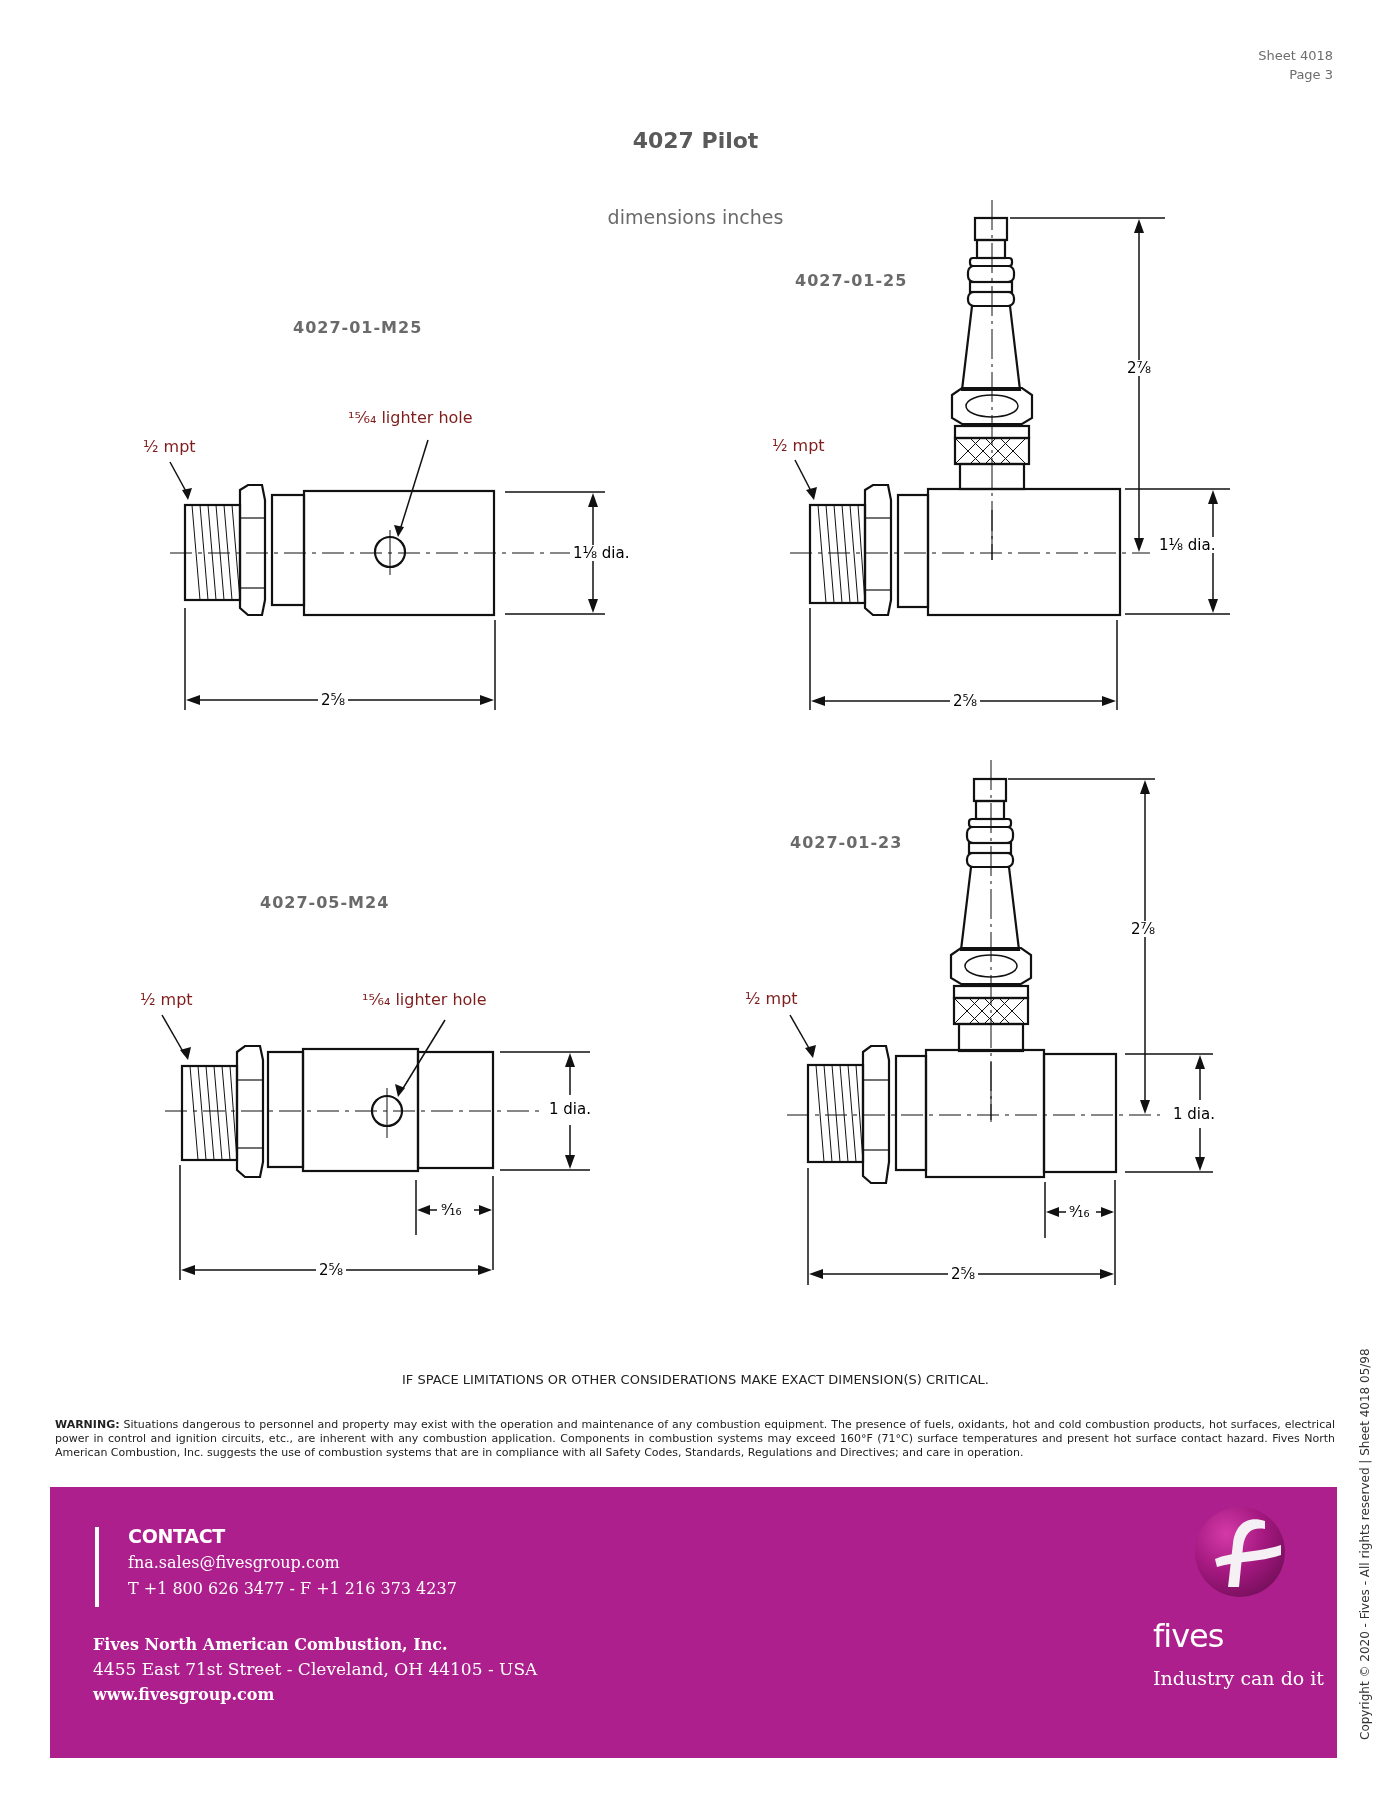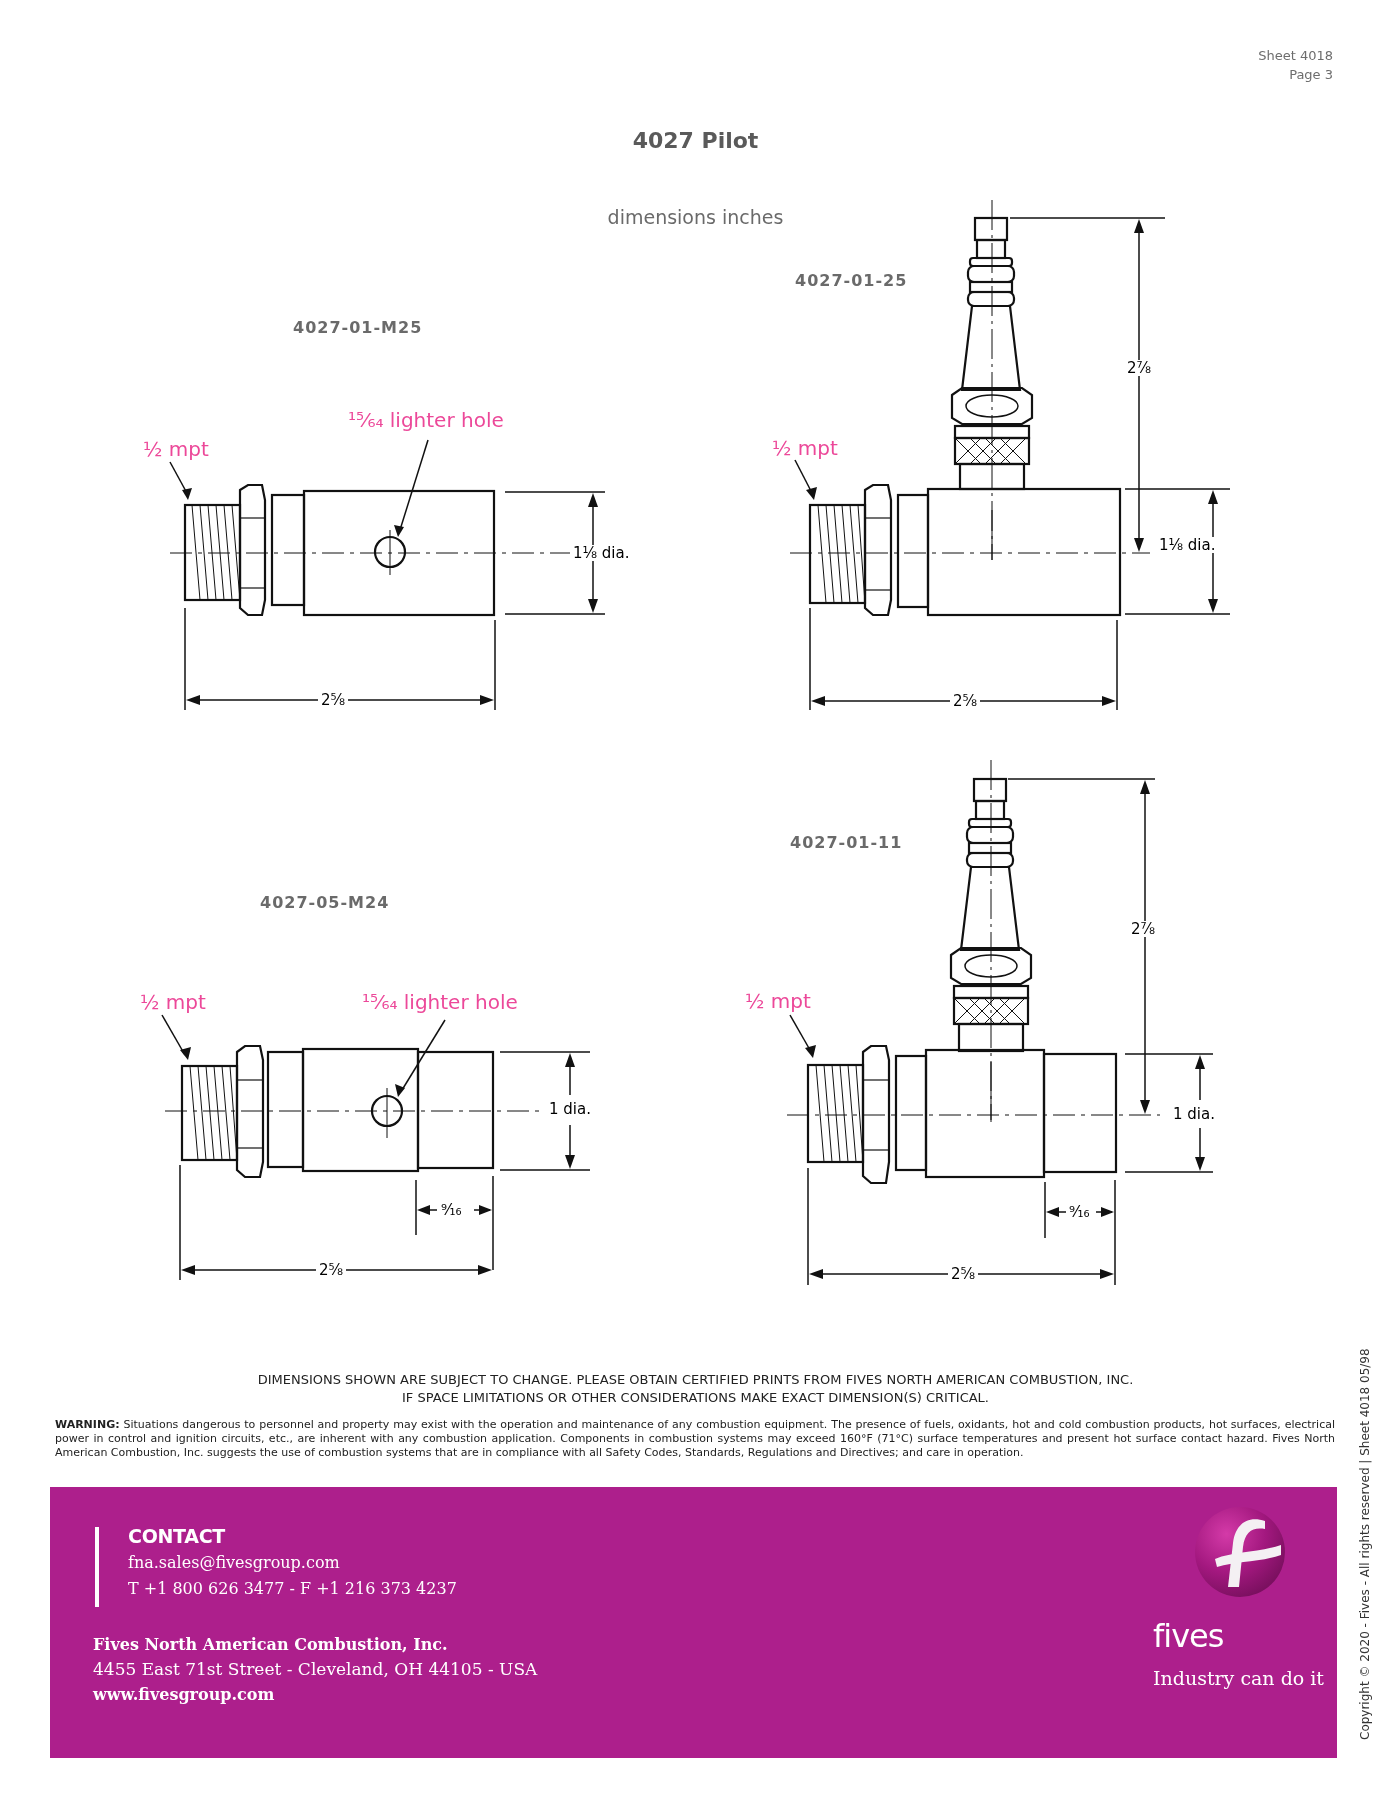--- a/index.html
+++ b/index.html
@@ -8,21 +8,21 @@
 
   .sheet-ref { position: absolute; right: 58px; top: 46px; text-align: right; font-size: 13px; line-height: 19px; color: #6d6d6d; }
   .title { position: absolute; left: 0; width: 1391px; top: 128px; text-align: center; font-size: 22px; font-weight: bold; color: #5a5a5a; }
   .subtitle { position: absolute; left: 0; width: 1391px; top: 170px; text-align: center; font-size: 19px; color: #6a6a6a; margin-top: 36px; }
 
   .model-label { position: absolute; font-size: 16px; font-weight: bold; color: #6a6a6a; letter-spacing: 1px; }
 
   .drawing { position: absolute; }
   .drawing svg { display: block; overflow: visible; }
   .dim-text { position: absolute; font-size: 15px; color: #000000; white-space: nowrap; background: #fff; padding: 0 3px; line-height: 16px; }
-  .callout { position: absolute; font-size: 20px; color: #ec4899; white-space: nowrap; }
+  .callout { position: absolute; font-size: 16px; color: #7f1d1d; white-space: nowrap; }
 
   .disclaimer { position: absolute; left: 0; width: 1391px; top: 1371px; text-align: center; font-size: 13px; line-height: 18px; color: #222; }
   .warning { position: absolute; left: 55px; width: 1280px; top: 1418px; font-size: 11px; line-height: 14px; color: #222; text-align: justify; }
   .warning b { font-weight: bold; }
 
   .footer { position: absolute; left: 50px; top: 1487px; width: 1287px; height: 271px; background: #ad1f8c; color: #fff; }
   .contact-bar { position: absolute; left: 45px; top: 40px; width: 4px; height: 80px; background: #fff; }
   .contact-head { position: absolute; left: 78px; top: 38px; font-size: 19px; font-weight: bold; letter-spacing: -0.3px; }
   .contact-line { position: absolute; left: 78px; font-family: "DejaVu Serif", serif; font-size: 16px; }
   .company { position: absolute; left: 43px; top: 148px; font-family: "DejaVu Serif", serif; font-size: 16px; font-weight: bold; }
@@ -220,21 +220,21 @@
       <line x1="186" y1="1270" x2="488" y2="1270" stroke-width="1.5"></line>
       <polygon points="181,1270 195,1265 195,1275" fill="#111" stroke="none"></polygon>
       <polygon points="492,1270 478,1265 478,1275" fill="#111" stroke="none"></polygon>
     </g>
   </svg>
 </div>
 <div class="dim-text" style="left:546px; top:1101px;">1 dia.</div>
 <div class="dim-text" style="left:438px; top:1202px;">⁹⁄₁₆</div>
 <div class="dim-text" style="left:316px; top:1262px;">2⅝</div>
 
-<div class="model-label" style="left:790px; top:833px;">4027-01-11</div>
+<div class="model-label" style="left:790px; top:833px;">4027-01-23</div>
 <div class="callout" style="left:745px; top:989px;">½ mpt</div>
 <div class="drawing" style="left:0; top:0;">
   <svg width="1391" height="1300">
     <g stroke="#111" fill="none" stroke-width="2.2">
       <line x1="790" y1="1015" x2="810" y2="1050" stroke-width="1.5"></line>
       <polygon points="813,1058 805,1048 816,1045" fill="#111" stroke="none"></polygon>
 
       <rect x="974" y="779" width="32" height="22"></rect>
       <rect x="976" y="801" width="28" height="18"></rect>
       <rect x="969" y="819" width="42" height="8" rx="3"></rect>
@@ -302,21 +302,20 @@
       <polygon points="1114,1274 1100,1269 1100,1279" fill="#111" stroke="none"></polygon>
     </g>
   </svg>
 </div>
 <div class="dim-text" style="left:1128px; top:921px;">2⅞</div>
 <div class="dim-text" style="left:1170px; top:1106px;">1 dia.</div>
 <div class="dim-text" style="left:1066px; top:1204px;">⁹⁄₁₆</div>
 <div class="dim-text" style="left:948px; top:1266px;">2⅝</div>
 
 <div class="disclaimer">
-  <div>DIMENSIONS SHOWN ARE SUBJECT TO CHANGE. PLEASE OBTAIN CERTIFIED PRINTS FROM FIVES NORTH AMERICAN COMBUSTION, INC.</div>
   <div>IF SPACE LIMITATIONS OR OTHER CONSIDERATIONS MAKE EXACT DIMENSION(S) CRITICAL.</div>
 </div>
 <div class="warning">
   <b>WARNING:</b>
   <span>Situations dangerous to personnel and property may exist with the operation and maintenance of any combustion equipment. The presence of fuels, oxidants, hot and cold combustion products, hot surfaces, electrical power in control and ignition circuits, etc., are inherent with any combustion application. Components in combustion systems may exceed 160°F (71°C) surface temperatures and present hot surface contact hazard. Fives North American Combustion, Inc. suggests the use of combustion systems that are in compliance with all Safety Codes, Standards, Regulations and Directives; and care in operation.</span>
 </div>
 
 <div class="footer">
   <div class="contact-bar"></div>
   <div class="contact-head">CONTACT</div>

